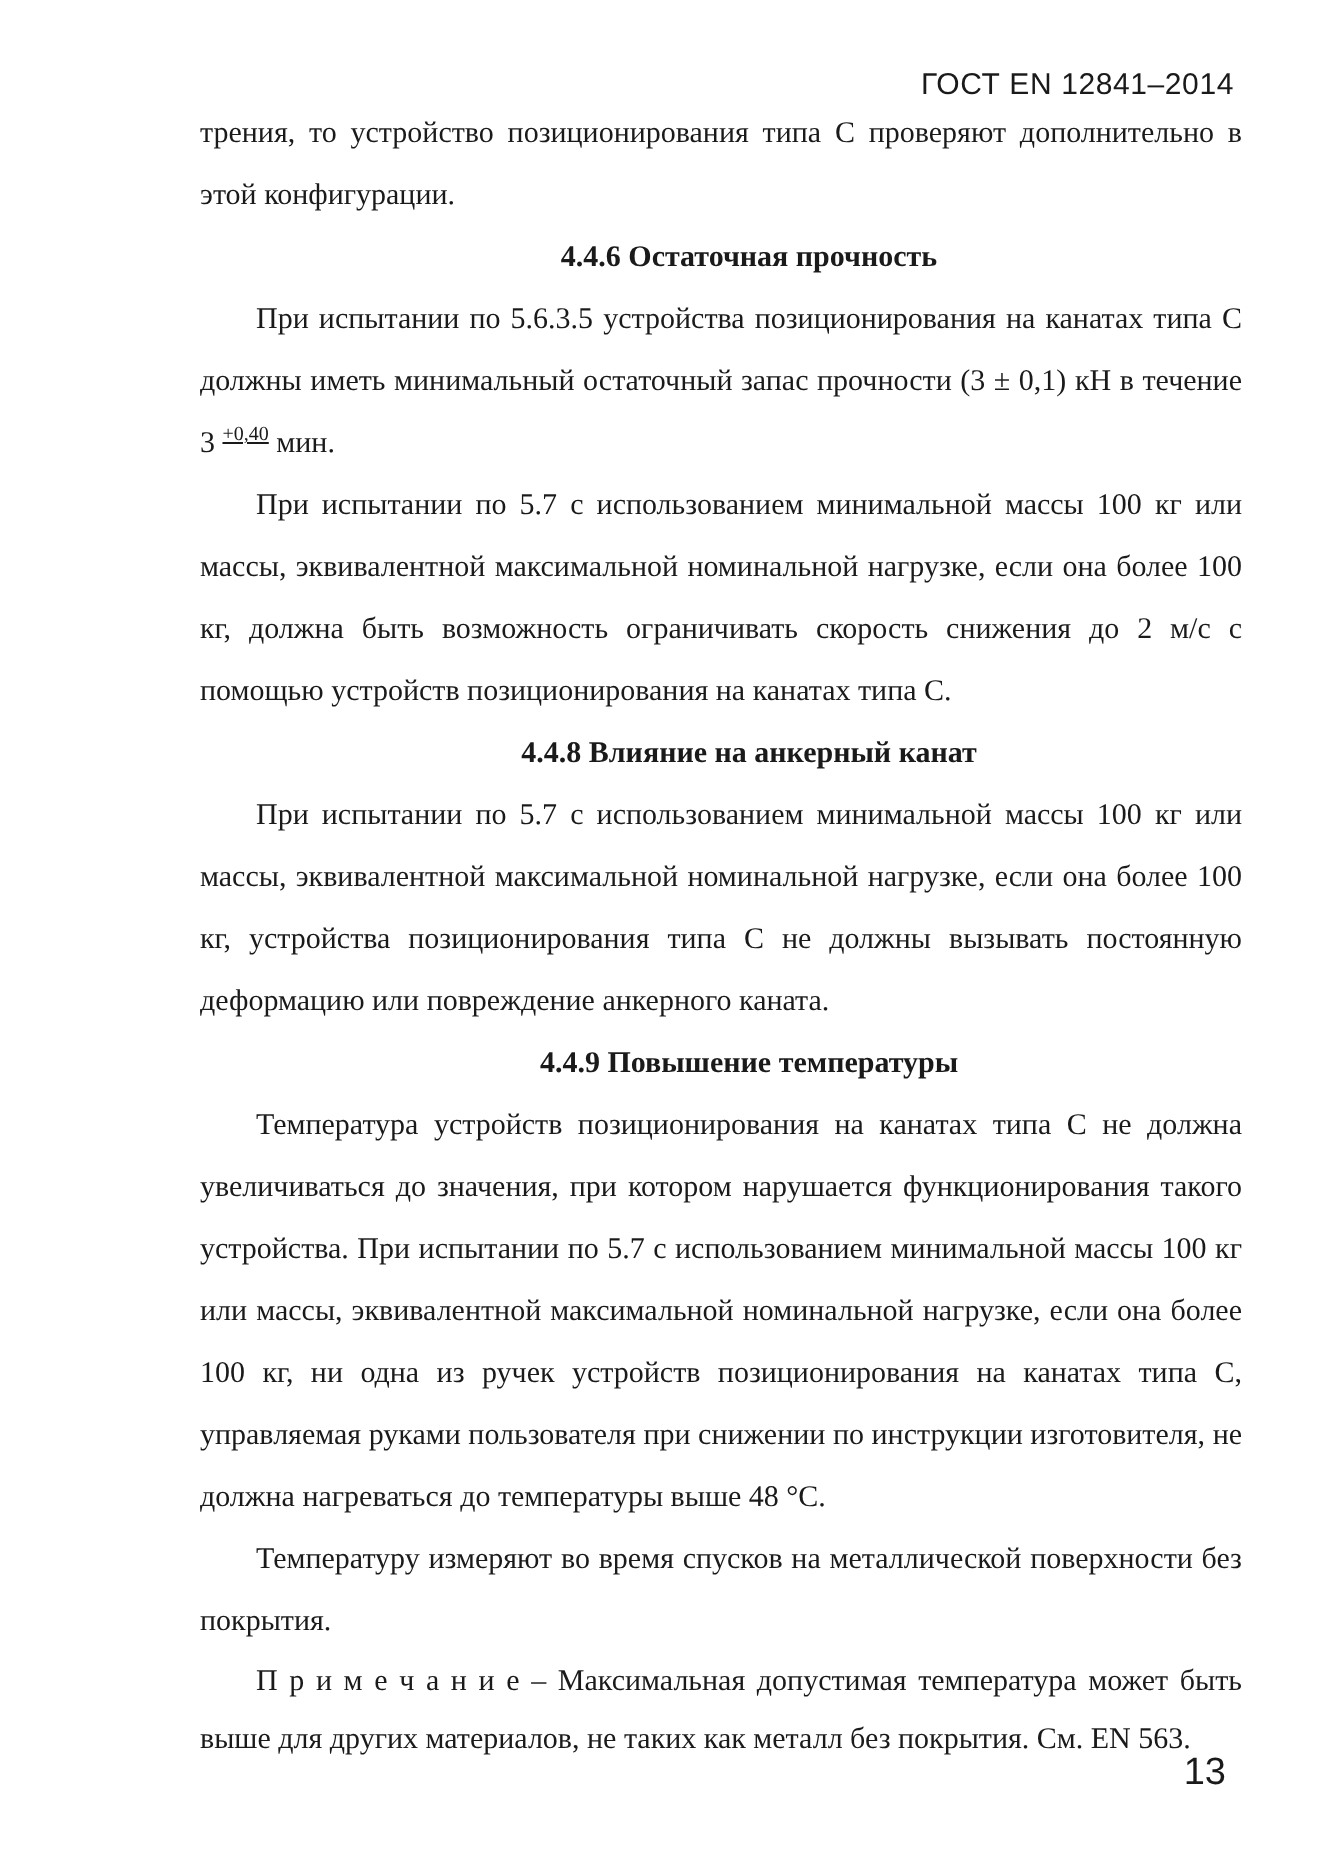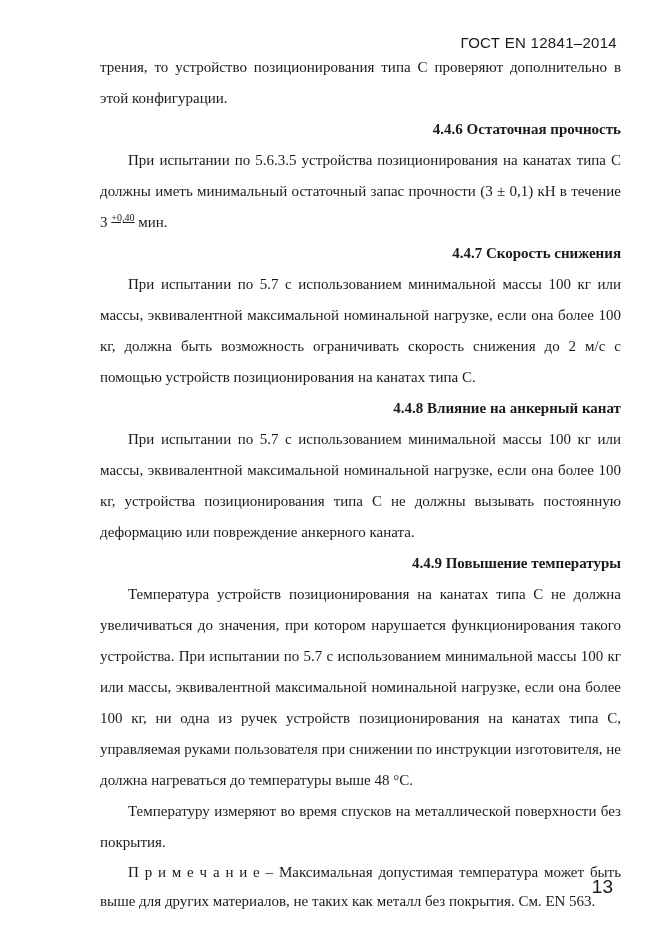--- a/index.html
+++ b/index.html
@@ -38,21 +38,21 @@
     margin: 0;
     text-indent: 28px;
   }
   .para.no-indent {
     text-indent: 0;
   }
   .heading {
     margin: 0;
     font-weight: bold;
     text-indent: 28px;
-    text-align: right;
+    text-align: center;
     white-space: nowrap;
   }
   .sup-tol {
     font-size: 10px;
     vertical-align: super;
     text-decoration: underline;
     line-height: 0;
     white-space: nowrap;
   }
   .note {
@@ -75,21 +75,20 @@
 <div class="page-header">ГОСТ EN 12841–2014</div>
 
 <div class="content">
 
   <p class="para no-indent">трения, то устройство позиционирования типа С проверяют дополнительно в этой конфигурации.</p>
 
   <p class="heading">4.4.6 Остаточная прочность</p>
 
   <p class="para"><span>При испытании по 5.6.3.5 устройства позиционирования на канатах типа С должны иметь минимальный остаточный запас прочности (3 ± 0,1) кН в течение 3 </span><span class="sup-tol">+0,40</span><span> мин.</span></p>
 
-  <p class="heading">4.4.7 Скорость снижения</p>
 
   <p class="para">При испытании по 5.7 с использованием минимальной массы 100 кг или массы, эквивалентной максимальной номинальной нагрузке, если она более 100 кг, должна быть возможность ограничивать скорость снижения до 2 м/с с помощью устройств позиционирования на канатах типа С.</p>
 
   <p class="heading">4.4.8 Влияние на анкерный канат</p>
 
   <p class="para">При испытании по 5.7 с использованием минимальной массы 100 кг или массы, эквивалентной максимальной номинальной нагрузке, если она более 100 кг, устройства позиционирования типа С не должны вызывать постоянную деформацию или повреждение анкерного каната.</p>
 
   <p class="heading">4.4.9 Повышение температуры</p>
 
   <p class="para">Температура устройств позиционирования на канатах типа С не должна увеличиваться до значения, при котором нарушается функционирования такого устройства. При испытании по 5.7 с использованием минимальной массы 100 кг или массы, эквивалентной максимальной номинальной нагрузке, если она более 100 кг, ни одна из ручек устройств позиционирования на канатах типа С, управляемая руками пользователя при снижении по инструкции изготовителя, не должна нагреваться до температуры выше 48 °С.</p>

